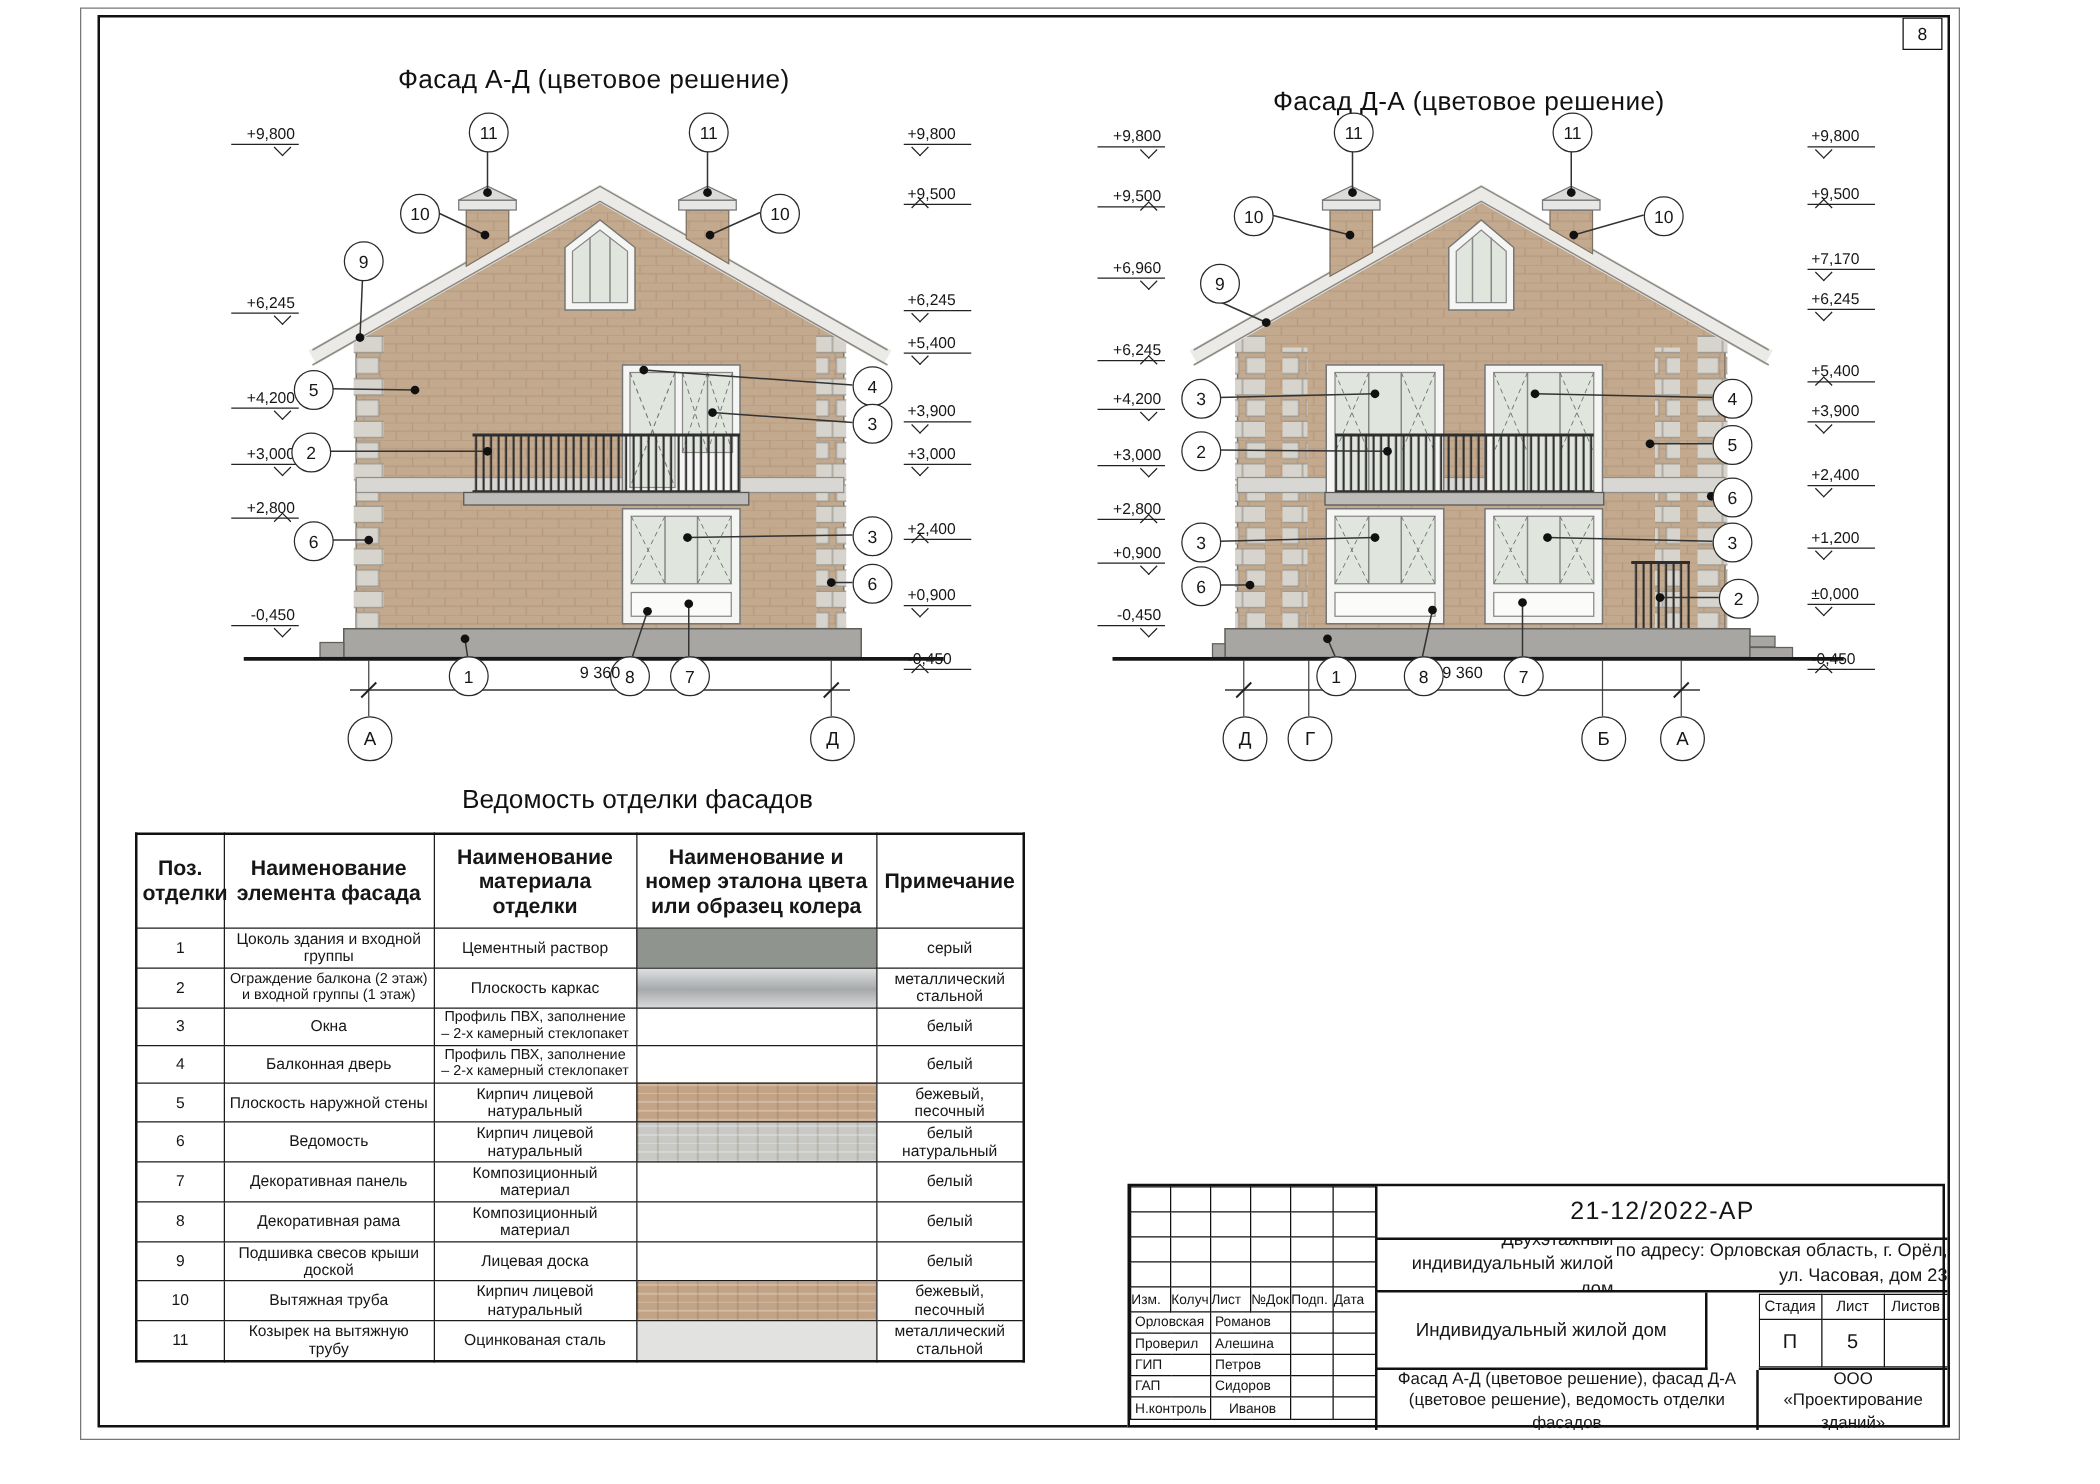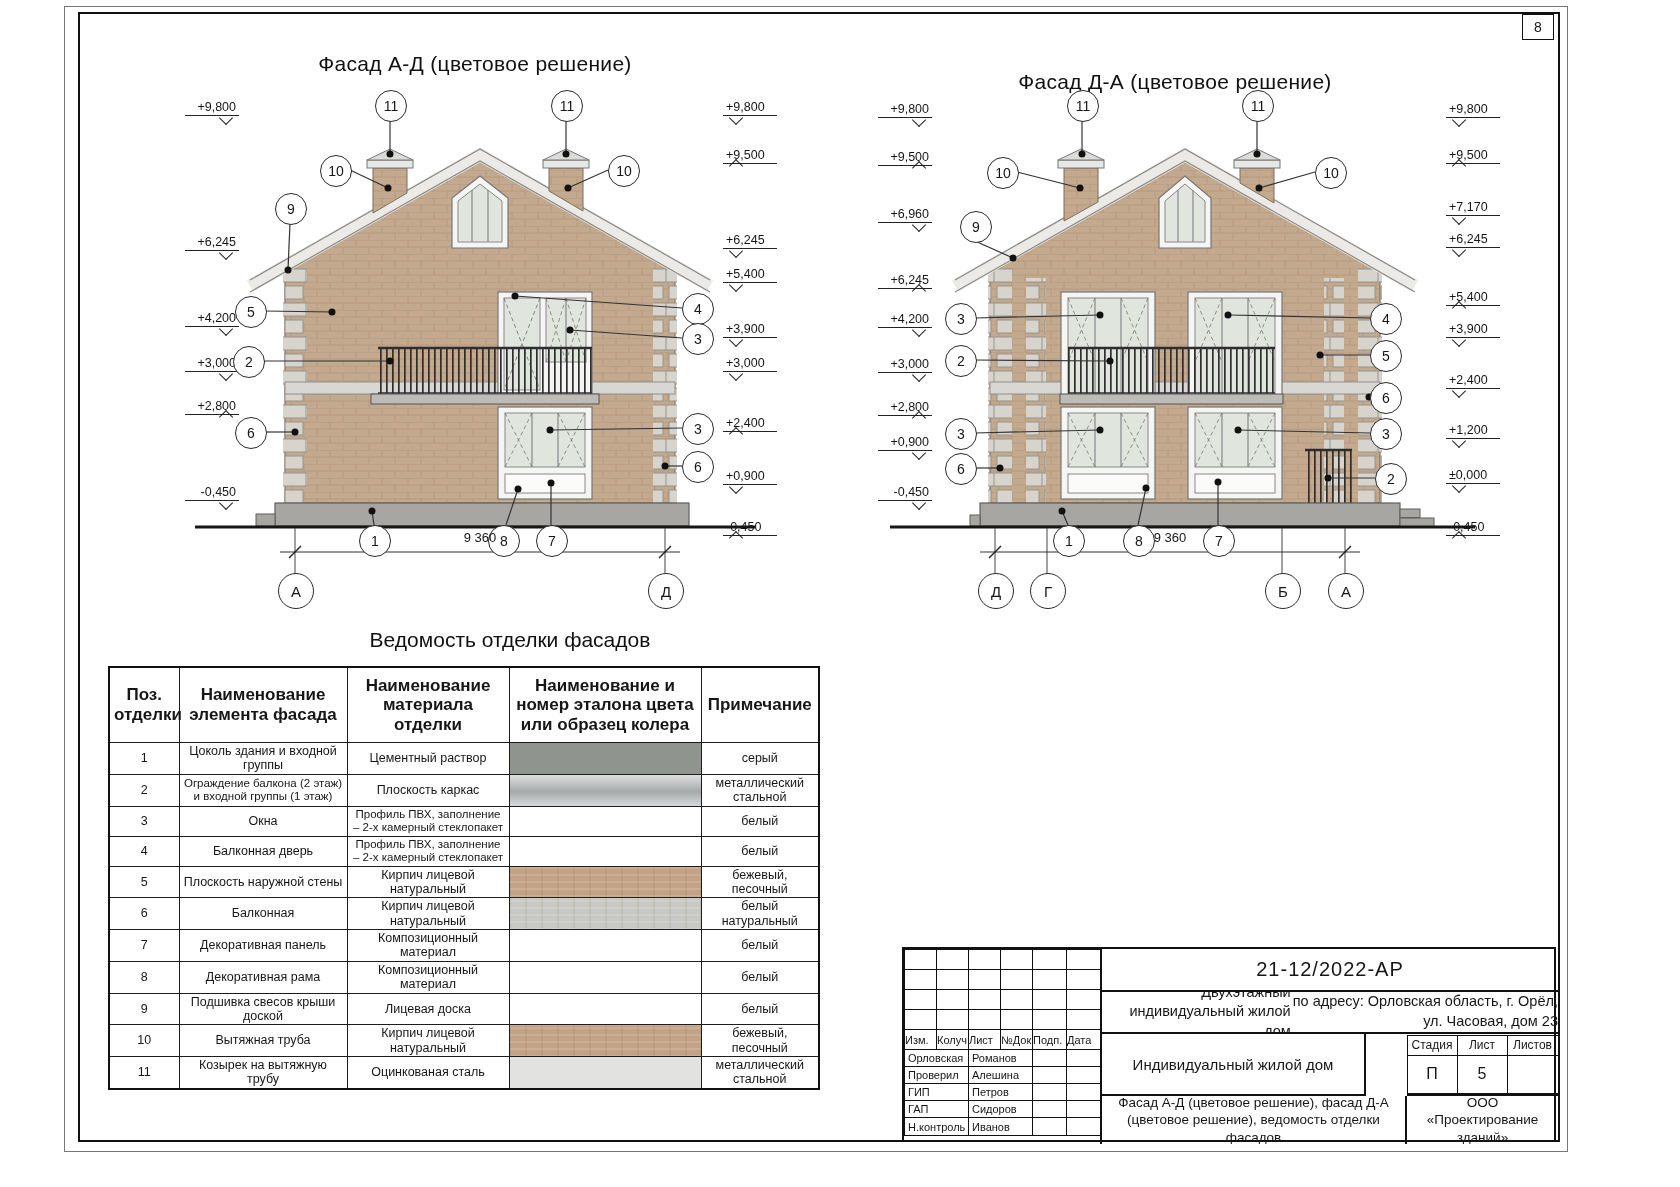--- a/index.html
+++ b/index.html
@@ -522,21 +522,21 @@
       </tr>
       <tr>
         <td>5</td>
         <td>Плоскость наружной стены</td>
         <td>Кирпич лицевой натуральный</td>
         <td class="sw sw-brick" style="background-color: rgb(194, 163, 133);"></td>
         <td>бежевый, песочный</td>
       </tr>
       <tr>
         <td>6</td>
-        <td>Балконная</td>
+        <td>Ведомость</td>
         <td>Кирпич лицевой натуральный</td>
         <td class="sw sw-brick" style="background-color: rgb(200, 201, 196);"></td>
         <td>белый натуральный</td>
       </tr>
       <tr>
         <td>7</td>
         <td>Декоративная панель</td>
         <td>Композиционный материал</td>
         <td class="sw"></td>
         <td>белый</td>
@@ -644,21 +644,21 @@
             <td></td>
           </tr>
       <tr style="height:17px">
             <td colspan="2" style="text-align:left;padding-left:3px">ГАП</td>
             <td colspan="2" style="text-align:left;padding-left:3px">Сидоров</td>
             <td></td>
             <td></td>
           </tr>
       <tr style="height:18px">
             <td colspan="2" style="text-align:left;padding-left:3px">Н.контроль</td>
-            <td colspan="2" style="text-align:left;padding-left:3px">Иванов</td>
+            <td colspan="2" style="text-align:center;padding-left:3px">Иванов</td>
             <td></td>
             <td></td>
           </tr>
     </tbody>
       </table>
 
     <div class="cell tb-doc" style="left:196px;top:0;width:458px;height:43px;border-bottom:2px solid #111;border-left:2px solid #111;">21-12/2022-АР</div>
     <div class="cell tb-proj" style="left:196px;top:43px;width:458px;height:42px;border-bottom:2px solid #111;border-left:2px solid #111;">
       <div>Двухэтажный индивидуальный жилой дом</div>
       <div>по адресу: Орловская область, г. Орёл, ул. Часовая, дом 23</div>

